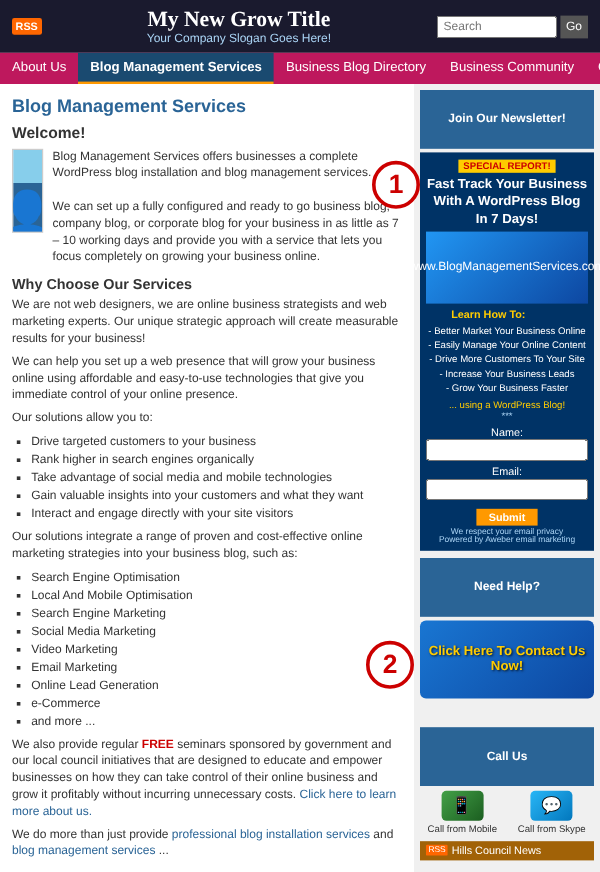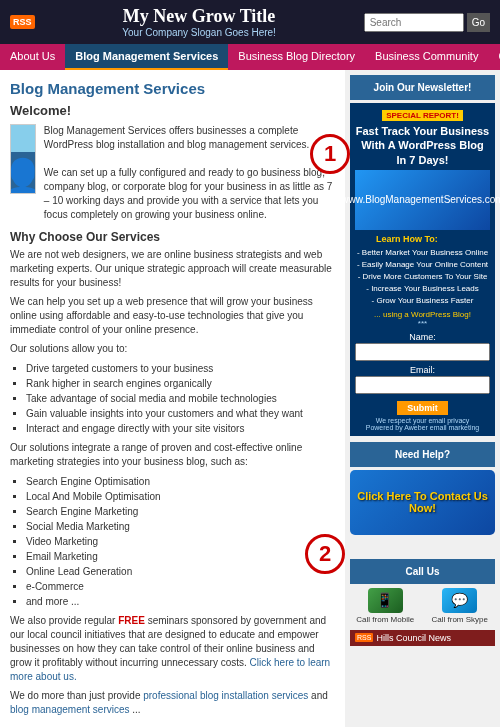--- a/index.html
+++ b/index.html
@@ -38,21 +38,21 @@
 
     .bullet-list { margin: 3px 0 5px 16px; }
     .bullet-list li { font-size: 10px; color: #333; line-height: 1.5; list-style: disc; }
     .bullet-list.square li { list-style: square; }
     .free-highlight { color: #cc0000; font-weight: bold; text-decoration: none; }
 
     a { color: #2a6496; text-decoration: none; }
     .drive-title { font-size: 12px; font-weight: bold; color: #333; margin: 8px 0 4px; }
 
     
-    .sidebar-section { background: #2a6496; color: white; font-size: 10px; font-weight: bold; padding: 7px 5px; margin-bottom: 3px; text-align: center; }
+    .sidebar-section { background: #2a6496; color: white; font-size: 10px; font-weight: bold; padding: 19px 5px; margin-bottom: 3px; text-align: center; }
 
     
     #newsletter-box { background: #003366; color: white; padding: 5px; margin-bottom: 6px; text-align: center; }
     #special-report-badge { background: #ffcc00; color: #cc0000; font-size: 8px; font-weight: bold; padding: 1px 4px; display: inline-block; margin-bottom: 3px; }
     #newsletter-headline { font-size: 11px; font-weight: bold; color: white; line-height: 1.3; margin-bottom: 3px; }
     #newsletter-image { background: linear-gradient(135deg, #2196F3, #0d47a1); height: 60px; display: flex; align-items: center; justify-content: center; margin-bottom: 4px; }
     #newsletter-image-text { color: white; font-size: 10px; font-weight: normal; text-align: right; }
     #learn-how { font-size: 9px; color: #ffcc00; font-weight: bold; text-align: left; margin-bottom: 3px; padding-left: 21px; }
     .learn-item { font-size: 8px; color: white; line-height: 1.5; }
     .learn-item::before { content: "- "; }
@@ -71,21 +71,21 @@
     #call-us-box { margin-bottom: 6px; }
     #call-us-buttons { display: flex; gap: 4px; margin-top: 4px; }
     .call-btn { flex: 1; text-align: center; font-size: 8px; color: #333; }
     .call-btn-icon { width: 35px; height: 25px; margin: 0 auto 2px; border-radius: 4px; display: flex; align-items: center; justify-content: center; font-size: 14px; }
     .mobile-btn { background: linear-gradient(135deg, #43a047, #1b5e20); }
     .skype-btn { background: linear-gradient(135deg, #29b6f6, #0277bd); }
 
     #footer { background: #ddd; font-size: 8px; color: #666; padding: 3px 5px; text-align: center; }
 
     
-    #hills-news { display: flex; align-items: center; gap: 3px; background: #7f1d1d; padding: 3px 5px; }
+    #hills-news { display: flex; align-items: center; gap: 3px; background: #a16207; padding: 3px 5px; }
     #hills-rss { background: #f60; color: white; font-size: 7px; padding: 1px 2px; border-radius: 1px; }
     #hills-text { color: white; font-size: 9px; }
 
     .relative-wrap { position: relative; }
 
     
     .person-img { background: linear-gradient(180deg, #87CEEB 0%, #87CEEB 40%, #2a6496 40%, #2a6496 100%); width: 90px; height: 70px; display: flex; align-items: flex-end; justify-content: center; overflow: hidden; border: 1px solid #ccc; }
     .person-silhouette { font-size: 35px; color: #fff; margin-bottom: -5px; }
   </style>
 </head>

